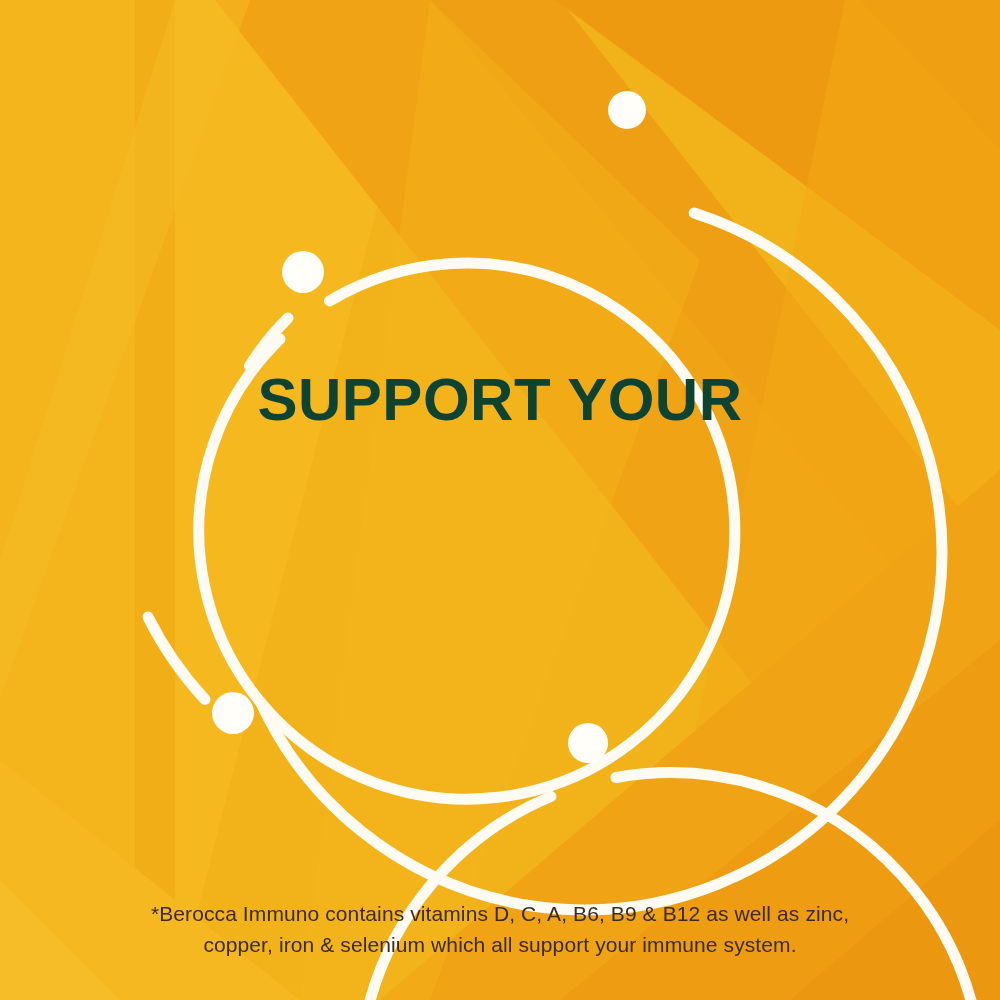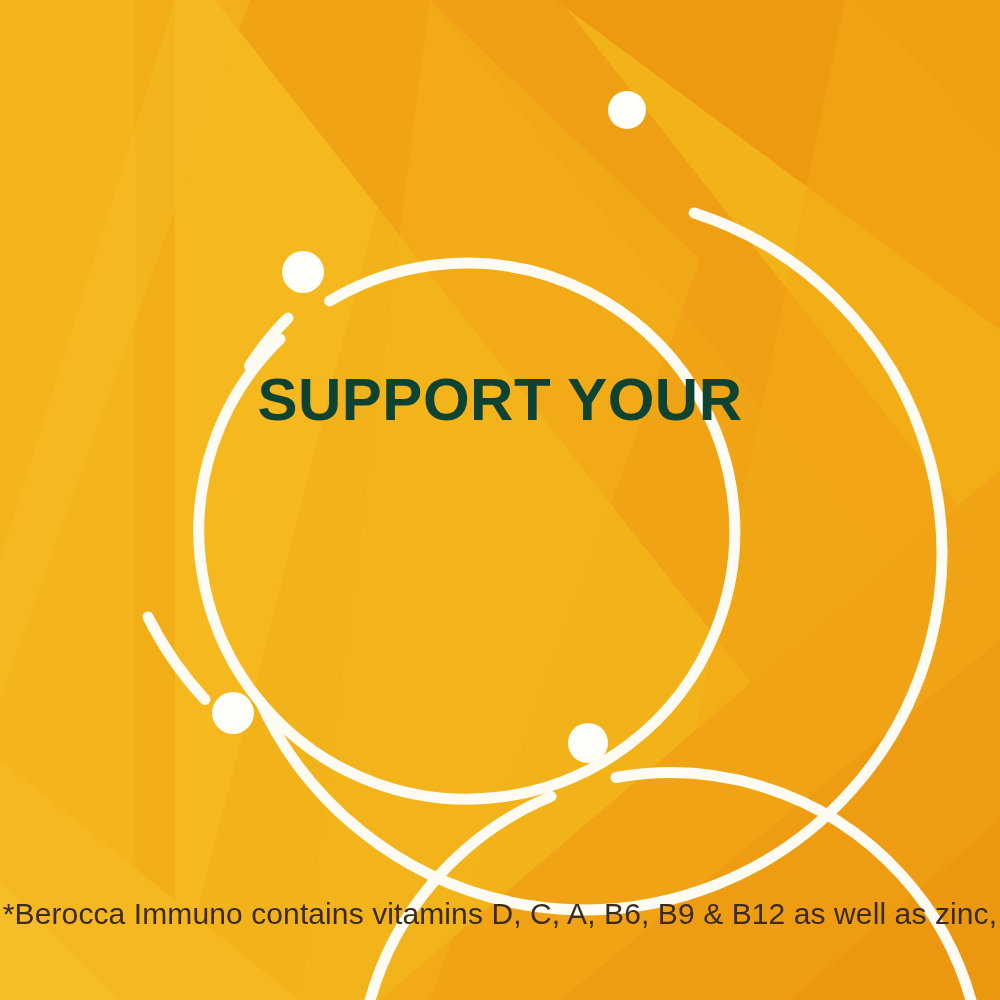--- a/index.html
+++ b/index.html
@@ -52,21 +52,21 @@
   }
 
   
   #footnote {
     position: absolute;
     left: 0;
     top: 898px;
     width: 1000px;
     text-align: center;
     color: #3b2b1f;
-    font-size: 30px;
+    font-size: 21px;
     line-height: 31px;
     letter-spacing: 0.1px;
   }
   #footnote .fn-line {
     display: block;
     white-space: nowrap;
   }
 </style>
 </head>
 <body>
@@ -124,15 +124,16 @@
     <circle cx="233" cy="713" r="21" fill="#fffef8"></circle>
     <circle cx="588" cy="743" r="20" fill="#fffef8"></circle>
   </svg>
 
   <div id="headline">
     <span class="hl-line">SUPPORT YOUR</span>
   </div>
 
   <div id="footnote">
     <span class="fn-line">*Berocca Immuno contains vitamins D, C, A, B6, B9 &amp; B12 as well as zinc,</span>
+    <span class="fn-line">copper, iron &amp; selenium which all support your immune system.</span>
   </div>
 
 </div>
 
 </body></html>

